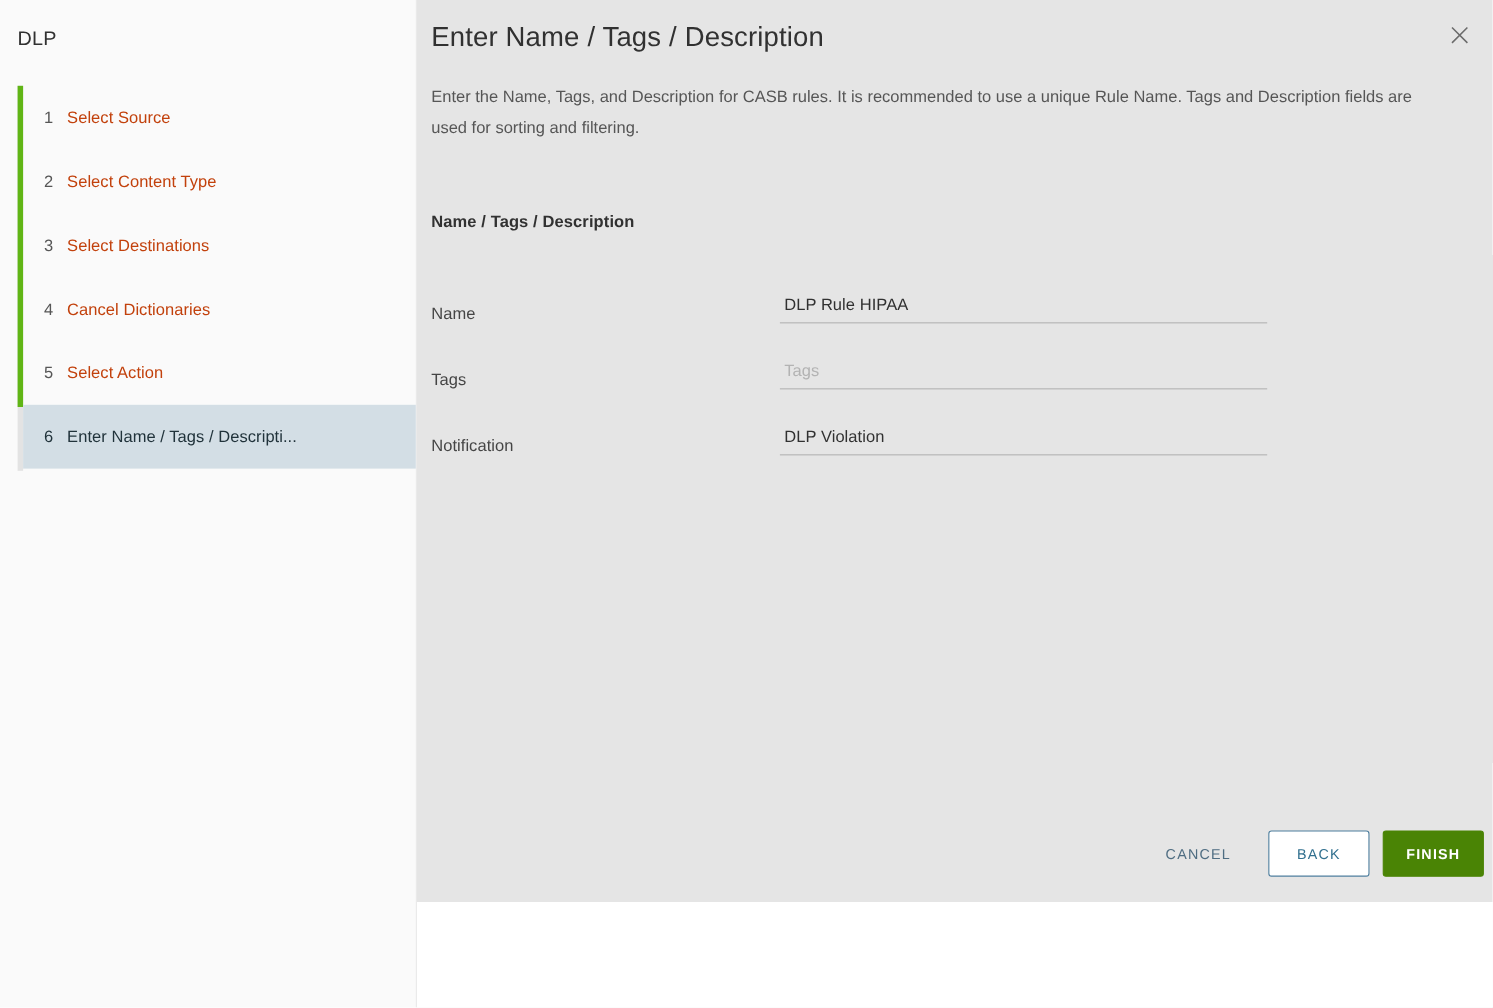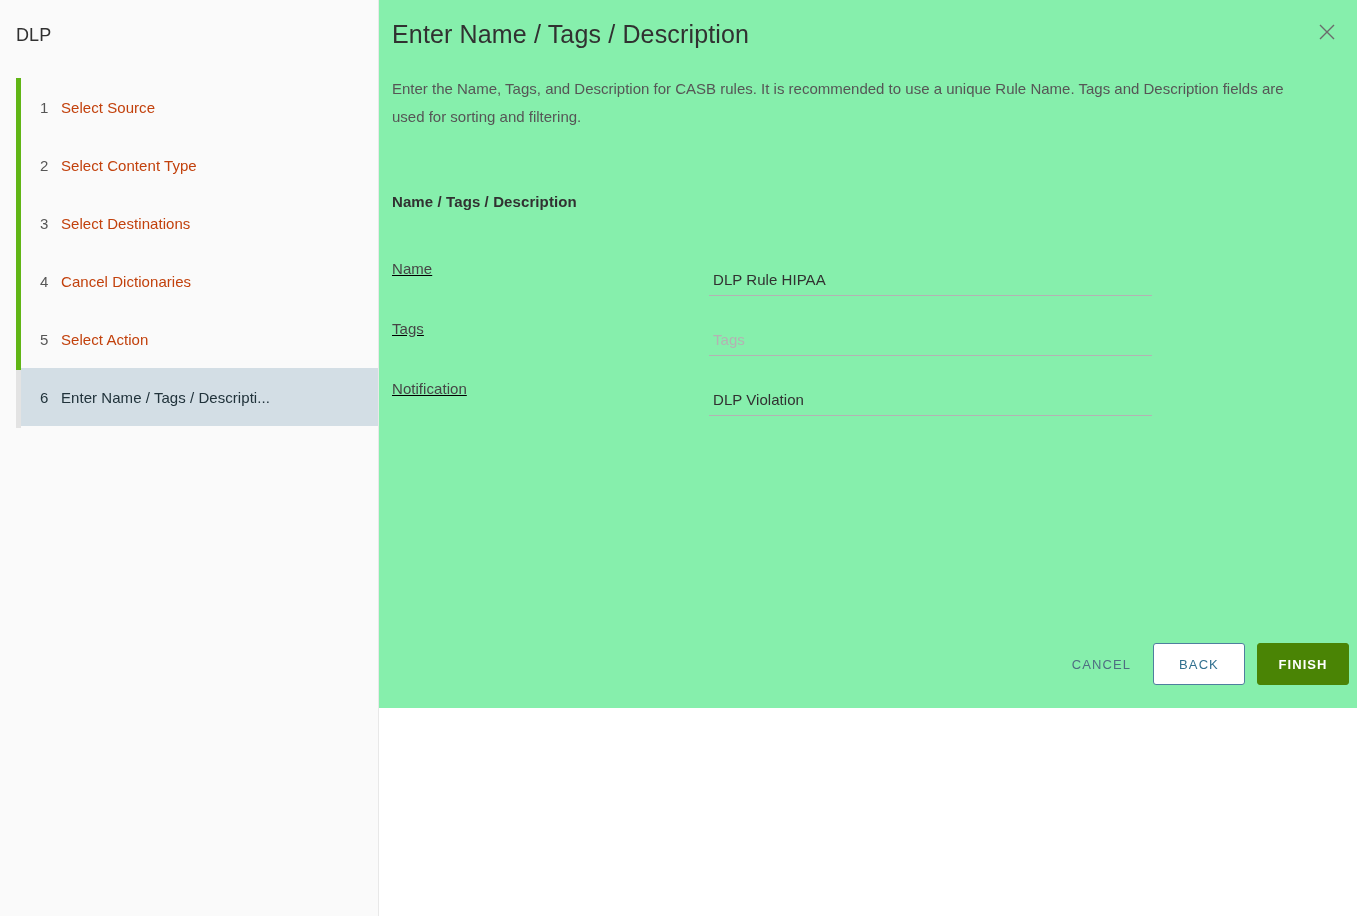--- a/index.html
+++ b/index.html
@@ -89,22 +89,22 @@
     background: #d3dee5;
     color: #21333b;
   }
   .step.active .num,
   .step.active .label { color: #21333b; }
 
   
   #main {
     position: relative;
     flex: 1 1 auto;
-    height: 708px;
-    background: #86efac;
+    height: 820px;
+    background: #e5e5e5;
   }
 
   #close-icon {
     position: absolute;
     top: 17px;
     right: 15px;
     width: 30px;
     height: 30px;
     cursor: pointer;
     display: flex;
@@ -138,23 +138,22 @@
     color: #313131;
     letter-spacing: 0.1px;
   }
 
   #form { margin-top: 24px; }
 
   .form-row {
     position: relative;
     height: 60px;
     display: flex;
-    align-items: center;
+    align-items: flex-end;
     padding-left: 13px;
-    text-decoration: underline;
   }
 
   .form-label {
     width: 317px;
     flex: 0 0 317px;
     font-size: 15px;
     color: #454545;
     padding-top: 8px;
     letter-spacing: 0.05px;
   }
@@ -204,21 +203,21 @@
   }
 
   #back-button {
     color: #31708f;
     border: 1px solid #4f7f9e;
     border-radius: 3px;
     background: #ffffff;
     height: 42px;
     min-width: 92px;
     padding: 0 16px;
-    margin-left: 4px;
+    margin-left: 16px;
     font-weight: 400;
   }
 
   #finish-button {
     color: #ffffff;
     background: #4a8405;
     border: 1px solid #4a8405;
     border-radius: 3px;
     height: 42px;
     min-width: 92px;

